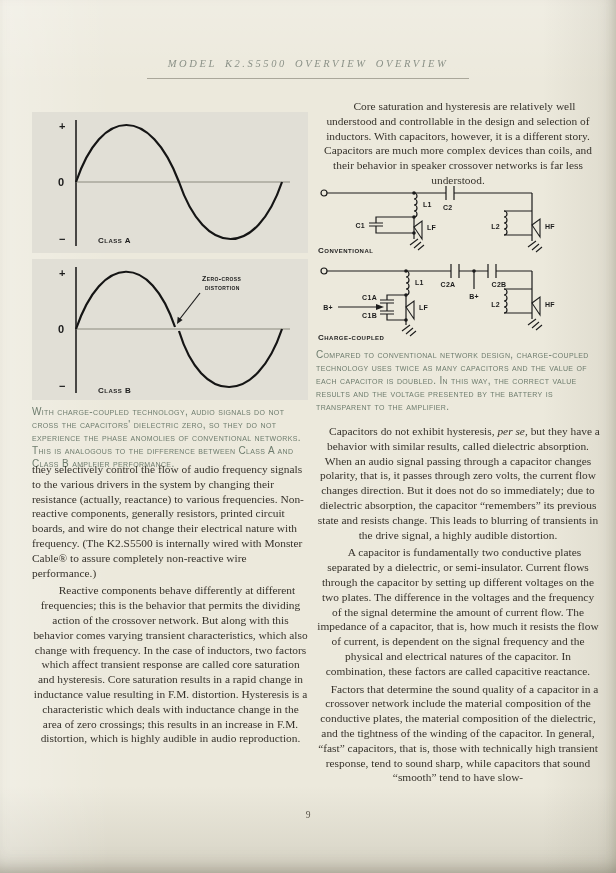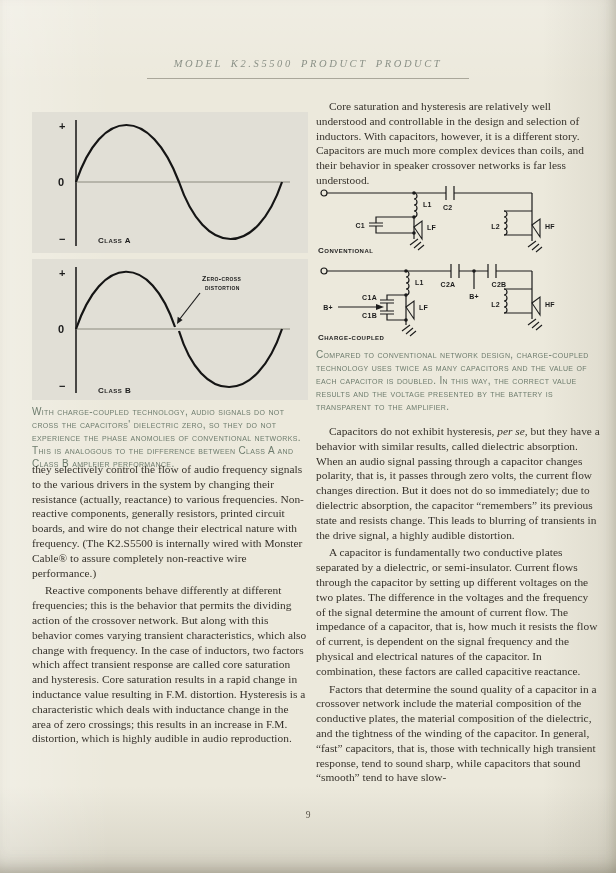--- a/index.html
+++ b/index.html
@@ -16,21 +16,21 @@
     font:italic 10.5px "Liberation Serif",serif;letter-spacing:2.6px;word-spacing:3px;color:var(--header-gray);}
   .header-rule{position:absolute;left:147px;top:78px;width:322px;height:1px;background:var(--rule);}
   .col-abs{position:absolute;}
   .wave-figure{left:32px;top:112px;width:276px;}
   .wave-panel{width:276px;height:141px;background:var(--panel);}
   .wave-panel + .wave-panel{margin-top:6px;}
   .fig-caption{margin-top:5px;font-family:"Liberation Sans",sans-serif;font-size:10px;line-height:13px;
     letter-spacing:.35px;font-variant:small-caps;color:var(--caption-green);}
   .body-text{font-size:11.4px;line-height:14.8px;color:var(--ink);}
   .body-text p{margin:0 0 3px 0;}
-  .body-text p.indent{text-indent:13px;}
+  .body-text p.indent{text-indent:13px;text-align:center;}
   .left-body{left:32px;top:462px;width:277px;}
   .right-intro{left:316px;top:99px;width:284px;}
   .circuit-figure{left:316px;top:183px;width:284px;}
   .circuit-figure svg{display:block;}
   .circuit-figure svg + svg{margin-top:2px;}
   .right-bottom{left:316px;top:424px;width:284px;}
   .page-number{position:absolute;left:0;top:810px;width:100%;text-align:center;
     font:9.5px "Liberation Serif",serif;color:#5a554a;}
   em{font-style:italic;margin-top:40px;}
   
@@ -42,21 +42,21 @@
   .wire{stroke:var(--line);stroke-width:1.2;fill:none;}
   .thin{stroke:#8b8a7f;stroke-width:1;}
   .wave{stroke:#151515;stroke-width:2.2;fill:none;}
   .axisln{stroke:#151515;stroke-width:1.5;}
 </style>
 </head>
 <body>
 
 <div class="page">
 
-  <div class="running-header">MODEL K2.S5500 PRODUCT PRODUCT</div>
+  <div class="running-header">MODEL K2.S5500 OVERVIEW OVERVIEW</div>
   <div class="header-rule"></div>
 
   <svg width="0" height="0" style="position:absolute" aria-hidden="true">
     <defs>
       <path id="coil4" d="M0,0 a3,3 0 0 1 0,6 a3,3 0 0 1 0,6 a3,3 0 0 1 0,6 a3,3 0 0 1 0,6" stroke="#1c1c1c" stroke-width="1.2" fill="none"></path>
       <path id="gnd" d="M4,0 L-4,6 M7,3 L0,9 M10,6 L4,11" stroke="#1c1c1c" stroke-width="1.1" fill="none"></path>
       <path id="spk" d="M0,0 L8,-6 V12 L0,0 Z" stroke="#1c1c1c" stroke-width="1.1" fill="none"></path>
       <circle id="dot" r="1.8" fill="#1c1c1c"></circle>
     </defs>
   </svg>

